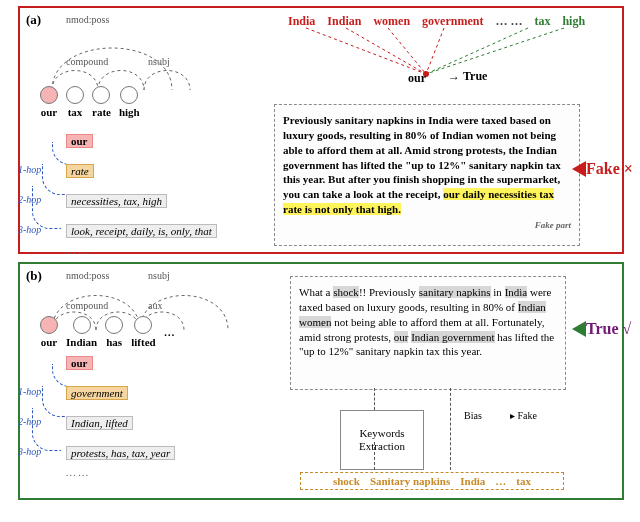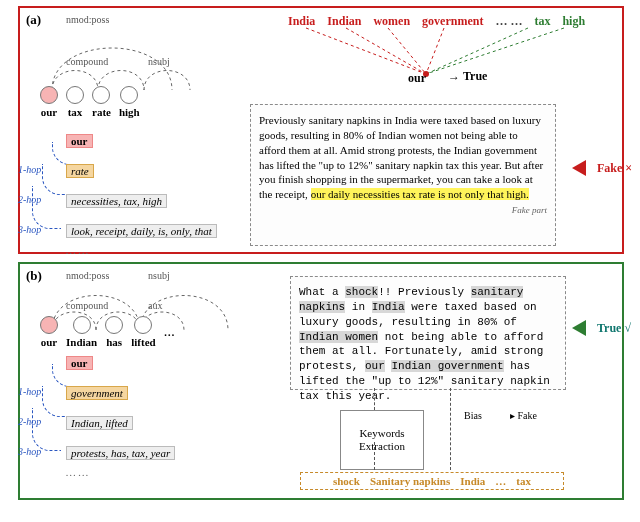--- a/index.html
+++ b/index.html
@@ -32,29 +32,29 @@
   .fan{position:absolute;left:288px;top:14px;width:320px;height:76px;}
   .fanwords{position:absolute;top:0;left:0;right:0;display:flex;gap:12px;font-size:12px;font-weight:bold;}
   .fanwords .r{color:#c71d1d;}
   .fanwords .e{color:#444;}
   .fanwords .g{color:#2e7d32;}
   .fanfocus{position:absolute;bottom:4px;left:120px;font-weight:bold;font-size:12px;}
   .fanarrow{position:absolute;bottom:6px;left:160px;font-size:12px;}
   .fan svg{position:absolute;left:0;top:0;}
   
   .card{position:absolute;border:1px dashed #8a8a8a;padding:8px;line-height:1.35;font-size:11px;background:#fdfdfd;}
-  .card-a{left:250px;top:104px;width:288px;height:124px;}
-  .card-b{left:290px;top:276px;width:258px;height:96px;font-family:Liberation Mono, monospace;}
+  .card-a{left:274px;top:104px;width:288px;height:124px;font-weight:bold;}
+  .card-b{left:290px;top:276px;width:258px;height:96px;}
   .card .italic{font-style:italic;font-size:9px;color:#666;display:block;text-align:right;margin-top:2px;}
   .hl-y{background:#fff45a;}
   .hl-g{background:#d7d7d7;}
   
-  .sidelabel{position:absolute;font-size:12px;font-weight:bold;display:flex;align-items:center;gap:11px;}
+  .sidelabel{position:absolute;font-size:16px;font-weight:bold;display:flex;align-items:center;gap:0;}
   .sidelabel.fake{color:#c71d1d;left:572px;top:160px;}
-  .sidelabel.true{color:#0f766e;left:572px;top:320px;}
+  .sidelabel.true{color:#701a75;left:572px;top:320px;}
   .big-arrow{width:0;height:0;border-top:8px solid transparent;border-bottom:8px solid transparent;}
   .big-arrow.red{border-right:14px solid #c71d1d;}
   .big-arrow.green{border-right:14px solid #2e7d32;}
   
   .kwflow{position:absolute;left:300px;top:386px;width:260px;height:108px;}
   .kwbox{position:absolute;left:40px;top:24px;width:70px;padding:16px 6px;border:1px solid #888;text-align:center;font-size:11px;line-height:1.2;}
   .kwout{position:absolute;left:0;top:86px;width:254px;border:1px dashed #c78a2a;padding:2px 4px;color:#c78a2a;font-weight:bold;font-size:11px;display:flex;gap:10px;justify-content:center;}
   .flowarrow{position:absolute;border-left:1px dashed #555;}
   .flowarrow.down1{left:74px;top:2px;height:22px;}
   .flowarrow.down2{left:74px;top:56px;height:28px;}

